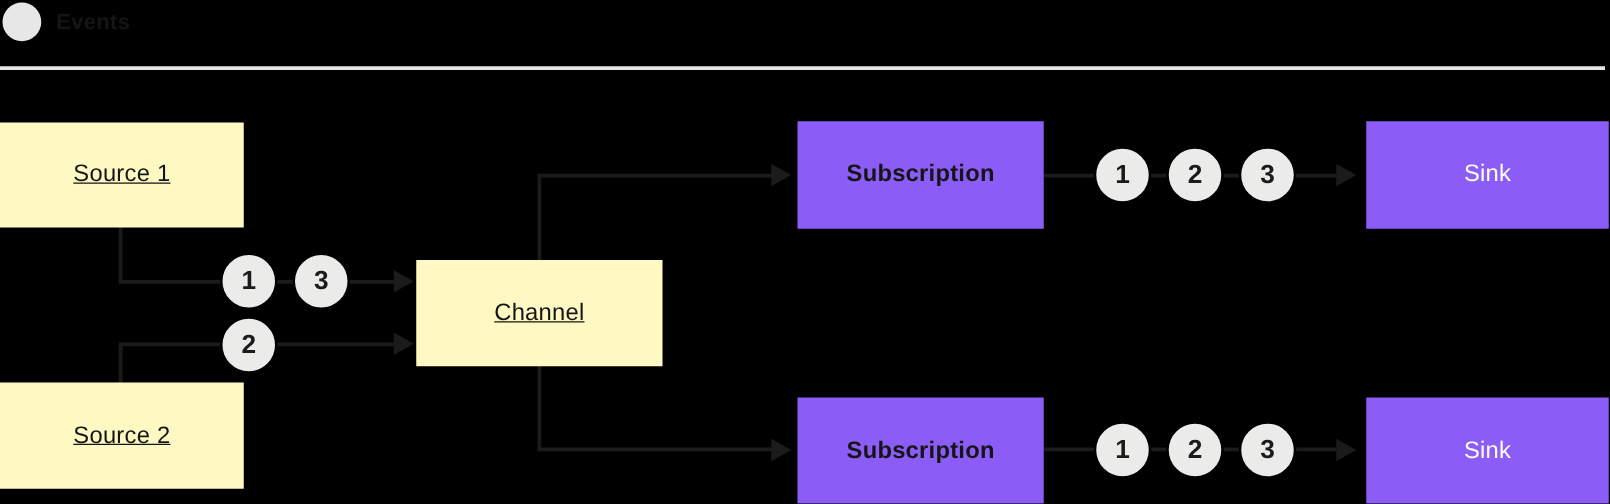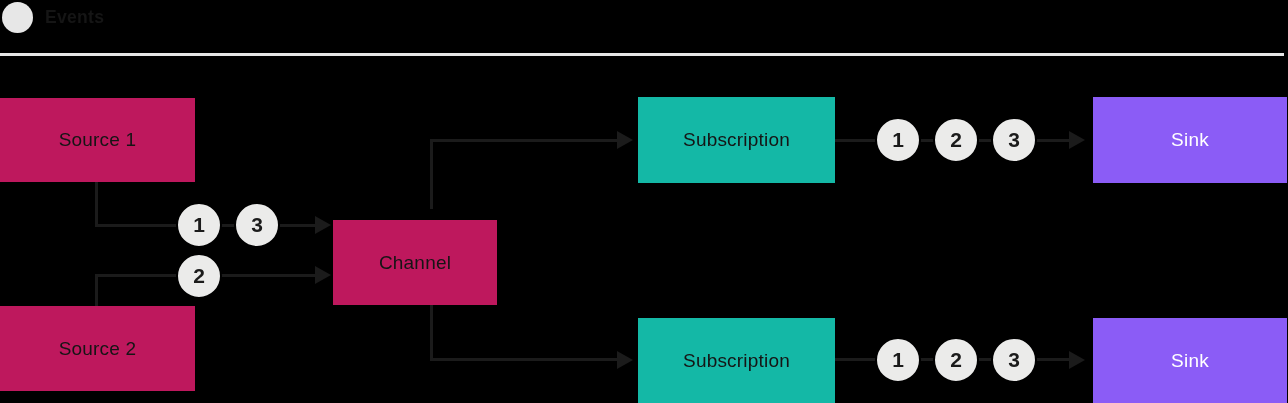--- a/index.html
+++ b/index.html
@@ -40,27 +40,27 @@
   
   .node {
     position: absolute;
     display: flex;
     align-items: center;
     justify-content: center;
     font-size: 19px;
     letter-spacing: 0.2px;
     color: #151515;
   }
-  .node-gray  { background: #be185d; }
-  .node-blue  { background: #14b8a6; }
+  .node-gray  { background: #fef9c3; text-decoration: underline; }
+  .node-blue  { background: #8b5cf6; font-weight: bold; }
   .node-sink  { background: #8b5cf6; color: #ffffff; }
 
   .source1      { left: 0px;    top: 98px;  width: 195px; height: 84px; }
   .source2      { left: 0px;    top: 306px; width: 195px; height: 85px; }
-  .channel      { left: 333px;  top: 220px; width: 164px; height: 85px; }
+  .channel      { left: 333px;  top: 208px; width: 197px; height: 85px; }
   .sub-top      { left: 638px;  top: 97px;  width: 197px; height: 86px; }
   .sub-bottom   { left: 638px;  top: 318px; width: 197px; height: 85px; }
   .sink-top     { left: 1093px; top: 97px;  width: 194px; height: 86px; }
   .sink-bottom  { left: 1093px; top: 318px; width: 194px; height: 85px; }
 
   
   .line { position: absolute; background: #1b1b1b; }
   .lv { width: 3px; }
   .lh { height: 3px; }
 

